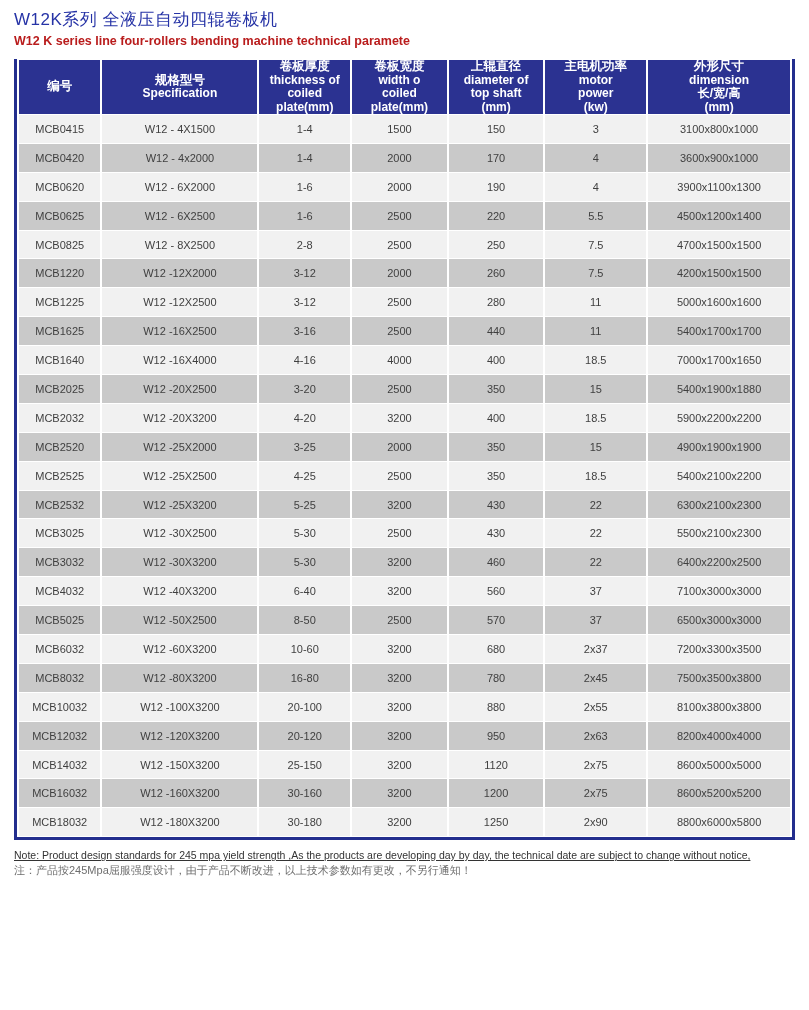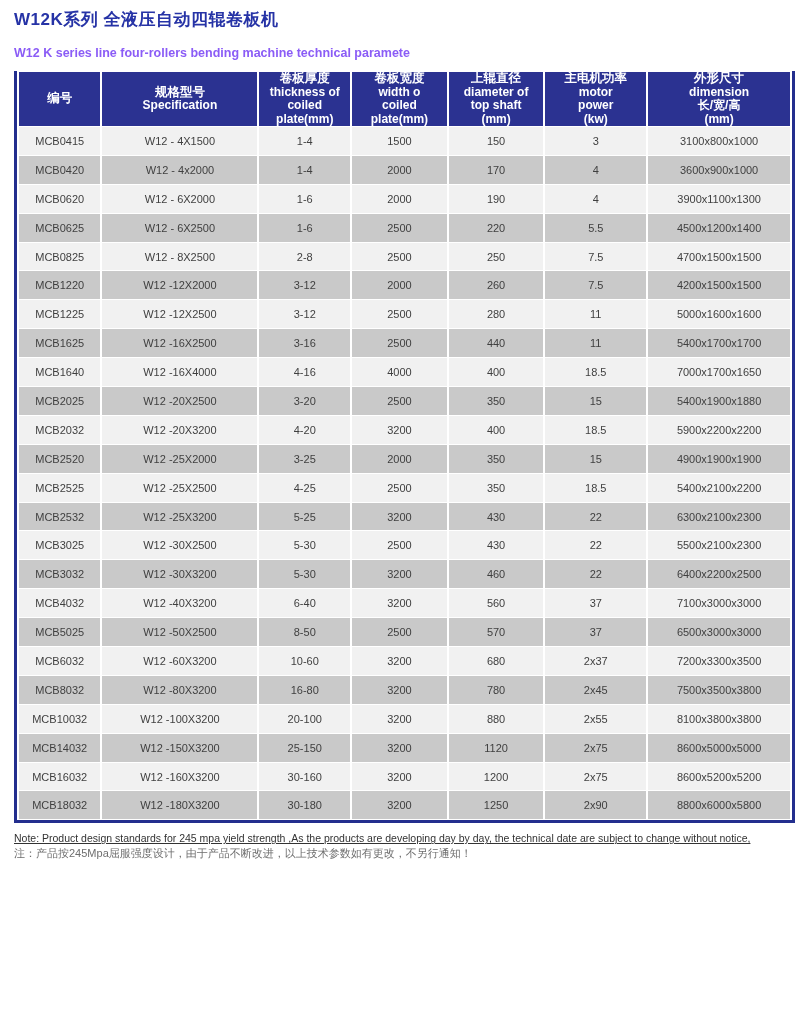--- a/index.html
+++ b/index.html
@@ -7,26 +7,26 @@
     margin: 0; padding: 0;
     width: 809px; height: 1010px;
     background: #ffffff;
     font-family: "Liberation Sans", sans-serif;
   }
   .page { padding: 6px 14px 0 14px; width: 809px; }
 
   .title-cn {
     color: #2633a6;
     font-size: 17px;
-    font-weight: bold;
-    margin: 2px 0 15px 0;
+    font-weight: normal;
+    margin: 2px 0 3px 0;
     letter-spacing: 0.5px;
   }
   .title-en {
-    color: #8b5cf6;
+    color: #b91c1c;
     font-size: 12.5px;
     font-weight: bold;
     margin: 0 0 11px 0;
   }
 
   .table-wrap {
     border-left: 3px solid #232e8e;
     border-right: 3px solid #232e8e;
     border-bottom: 3px solid #232e8e;
     background: #ffffff;
@@ -311,20 +311,29 @@
           <tr>
     <td>MCB10032</td>
     <td>W12 -100X3200</td>
     <td>20-100</td>
     <td>3200</td>
     <td>880</td>
     <td>2x55</td>
     <td>8100x3800x3800</td>
   </tr>
           <tr>
+    <td>MCB12032</td>
+    <td>W12 -120X3200</td>
+    <td>20-120</td>
+    <td>3200</td>
+    <td>950</td>
+    <td>2x63</td>
+    <td>8200x4000x4000</td>
+  </tr>
+          <tr>
     <td>MCB14032</td>
     <td>W12 -150X3200</td>
     <td>25-150</td>
     <td>3200</td>
     <td>1120</td>
     <td>2x75</td>
     <td>8600x5000x5000</td>
   </tr>
           <tr>
     <td>MCB16032</td>

